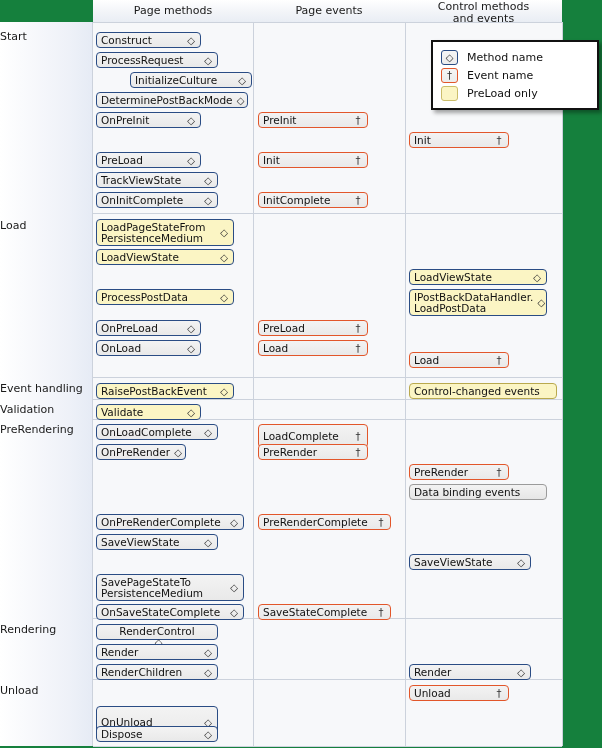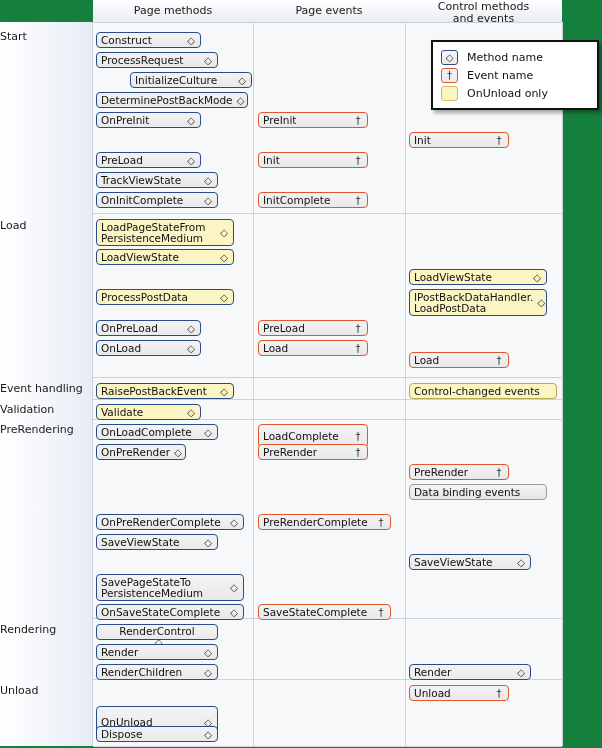--- a/index.html
+++ b/index.html
@@ -378,17 +378,17 @@
     <div class="leg-row">
       <span class="leg-swatch leg-m">◇</span>
       <span class="leg-txt">Method name</span>
     </div>
     <div class="leg-row">
       <span class="leg-swatch leg-e">†</span>
       <span class="leg-txt">Event name</span>
     </div>
     <div class="leg-row">
       <span class="leg-swatch leg-p"></span>
-      <span class="leg-txt">OnUnload only</span>
+      <span class="leg-txt">PreLoad only</span>
     </div>
   </div>
 
 </div>
 
 </body></html>

